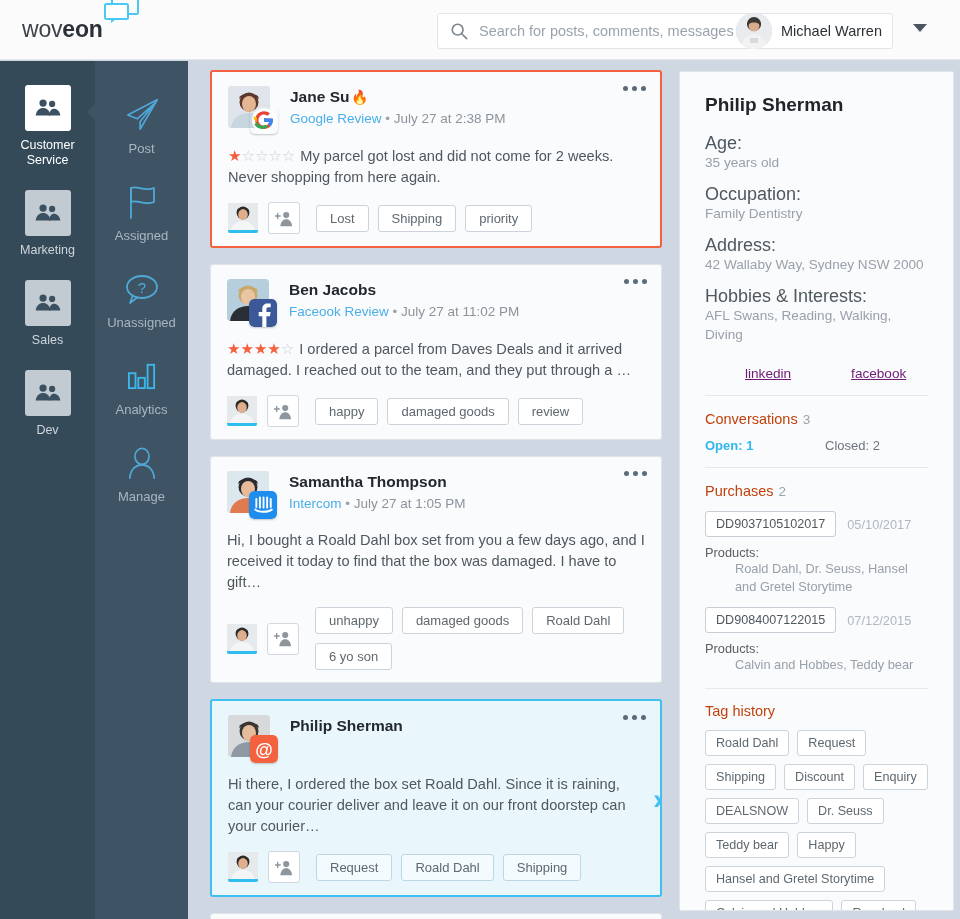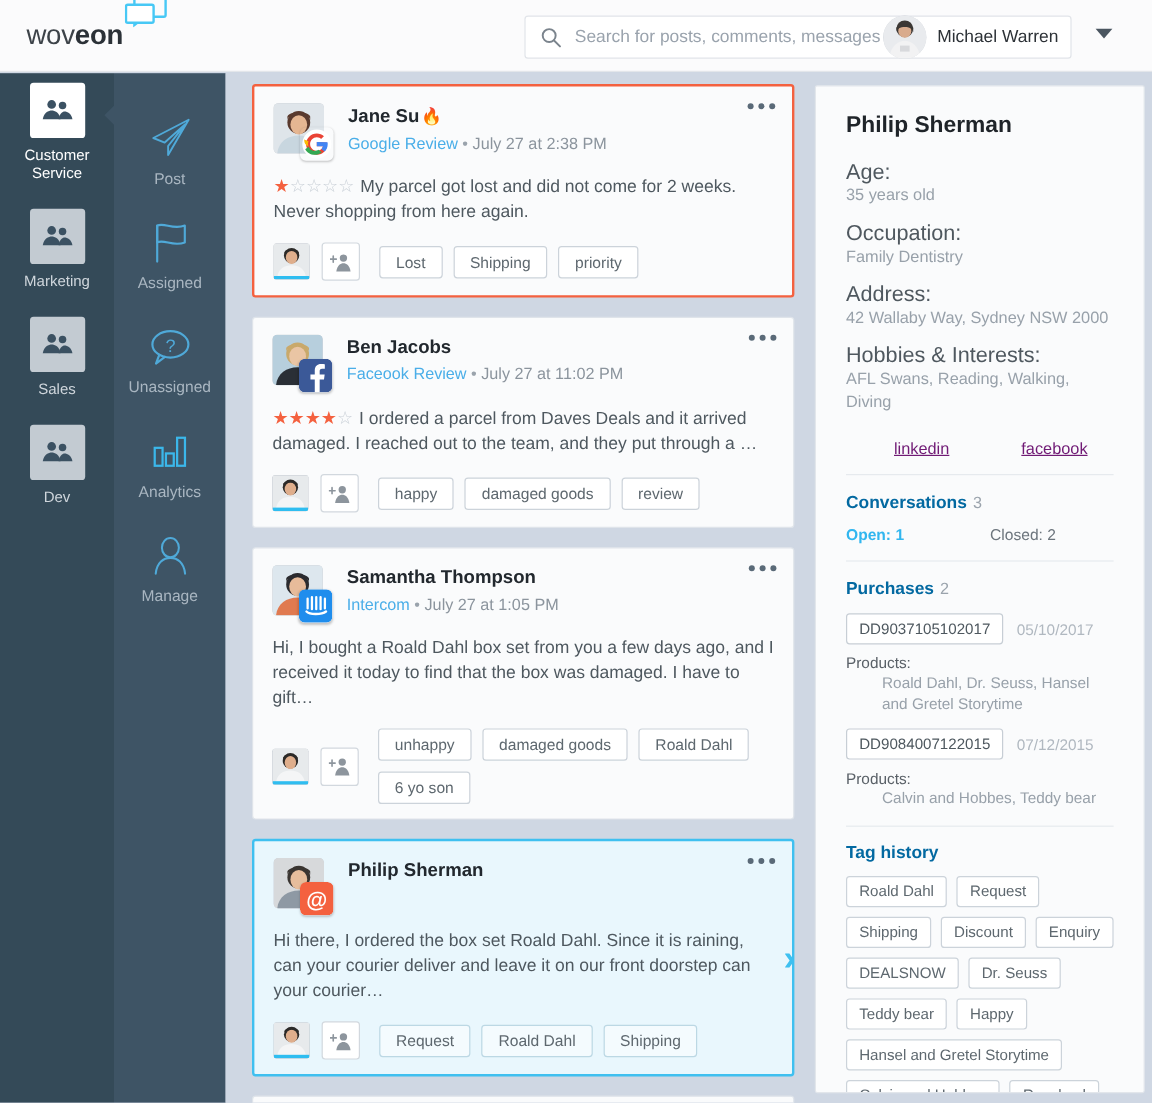--- a/index.html
+++ b/index.html
@@ -94,21 +94,21 @@
   .rail-dark .rail-item { margin-top: 22px; }
   .sq {
     width: 46px; height: 46px; margin: 0 auto 7px;
     border-radius: 3px;
     background: #c3cbd2;
     display: flex; align-items: center; justify-content: center;
   }
   .rail-item.active .sq { background: #ffffff; }
   .rail-label { font-size: 12.5px; line-height: 15px; color: #cfd6dc; }
   .rail-item.active .rail-label { color: #ffffff; }
-  .rail-dark .rail-item:first-child { margin-top: 8px; }
+  .rail-dark .rail-item:first-child { margin-top: 24px; }
 
   .pointer {
     position: absolute; right: -1px; top: 18px;
     width: 0; height: 0;
     border-top: 9px solid transparent;
     border-bottom: 9px solid transparent;
     border-right: 9px solid #3e5465;
   }
   .pointer2 {
     position: absolute; right: -1px; top: 24px;
@@ -217,21 +217,21 @@
     padding: 22px 25px 0;
     overflow: hidden;
   }
   .p-title { font-size: 19px; font-weight: 700; color: #1f2429; margin-bottom: 18px; }
   .field { margin-bottom: 13px; }
   .f-label { font-size: 18px; color: #4f585f; line-height: 19px; }
   .f-value { font-size: 13.6px; color: #98a1aa; line-height: 19px; }
   .links { display: flex; gap: 20px; margin-top: 22px; margin-bottom: 5px; }
   .links a { font-size: 13.6px; color: #701a75; text-decoration: underline; cursor: pointer; padding-left: 40px; }
   .hr { border-top: 1px solid #e6eaee; margin: 14px 0 14px; }
-  .sec-title { font-size: 14.5px; font-weight: 700; color: #0369a1; }
+  .sec-title { font-size: 14.5px; font-weight: 400; color: #c2410c; }
   .sec-count { font-size: 13.5px; color: #9aa3ac; font-weight: 400; margin-left: 5px; }
   .conv-row { display: flex; margin-top: 10px; }
   .open { font-size: 13px; color: #31b6ef; font-weight: 700; width: 120px; }
   .closed { font-size: 13px; color: #6c757d; text-align: center; }
   .order-row { display: flex; align-items: center; gap: 11px; margin-top: 11px; }
   .order-id {
     border: 1px solid #c7ced5; border-radius: 3px; background: #fff;
     padding: 5px 10px; font-size: 12.6px; color: #4e585f;
   }
   .order-date { font-size: 12.8px; color: #b0b8c0; }

